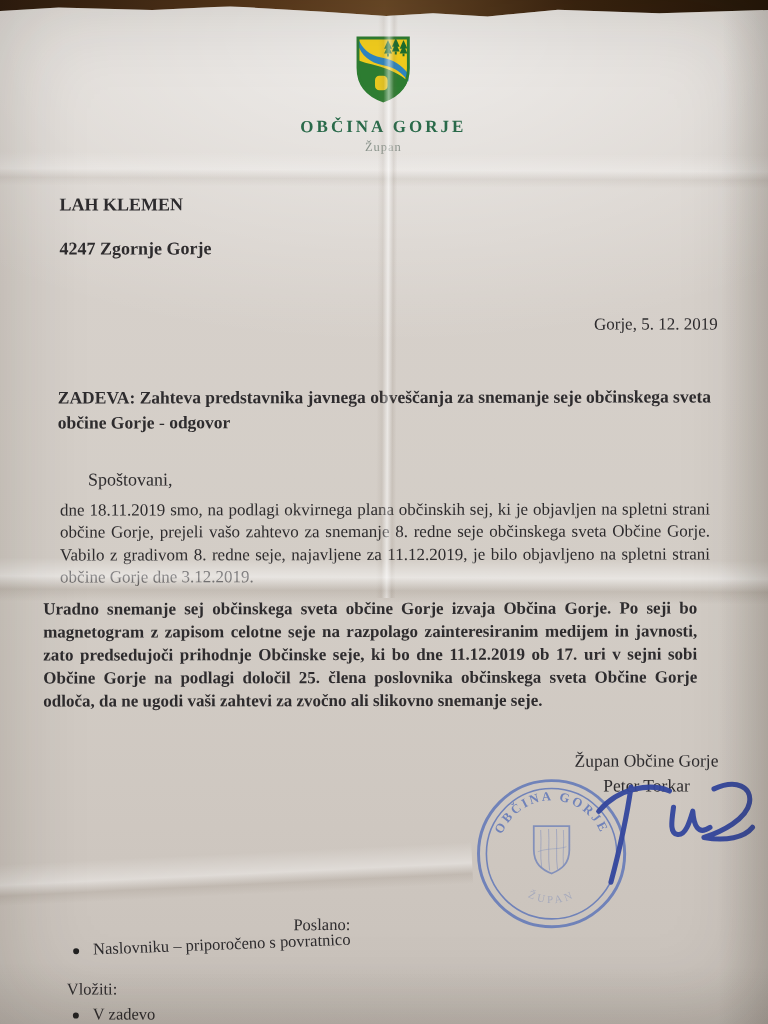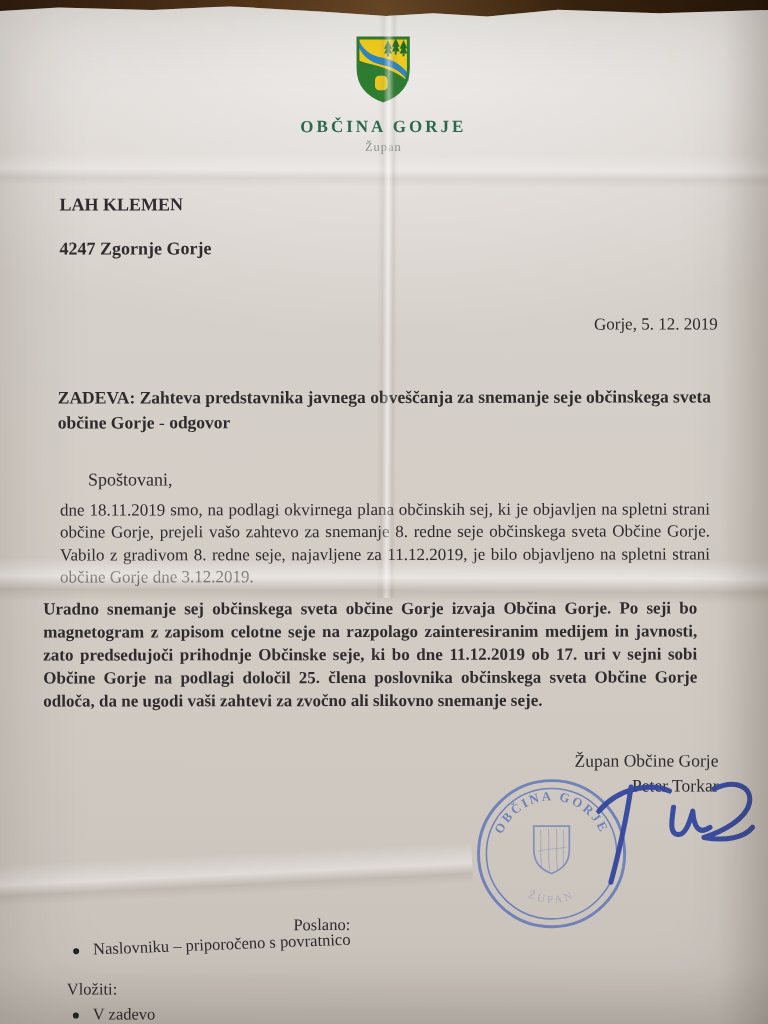--- a/index.html
+++ b/index.html
@@ -28,21 +28,21 @@
 
   .meta { position:absolute; right:56px; top:310px; text-align:left; font-size:17px; line-height:1.42; }
 
   .subject { position:absolute; left:64px; top:382px; width:654px; font-weight:bold; font-size:17.5px; line-height:1.45; }
 
   .salutation { position:absolute; left:66px; top:466px; font-size:18px;margin-left:28px; }
 
   .para1 { position:absolute; left:66px; top:496px; width:650px; font-size:17px; line-height:1.32; text-align:justify; }
   .para2 { position:absolute; left:49px; top:594px; width:654px; font-size:17px; line-height:1.36; text-align:justify; font-weight:bold; }
 
-  .sig-block { position:absolute; right:56px; top:746px; text-align:right; font-size:17.5px; line-height:1.4; }
+  .sig-block { position:absolute; right:56px; top:746px; text-align:center; font-size:17.5px; line-height:1.4; }
 
   .stamp { position:absolute; left:478px; top:772px; width:158px; height:158px; opacity:0.82; }
   .signature-svg { position:absolute; left:590px; top:774px; width:172px; height:112px; opacity:0.95; }
 
   .footer-sent { position:absolute; left:72px; top:912px; font-size:16.5px;text-align:right; }
   .footer-file { position:absolute; left:72px; top:976px; font-size:16.5px; }
   .bullet-line { display:flex; align-items:flex-start; margin-top:5px; }
   .tilted { transform: rotate(-2.1deg); transform-origin:left top; }
   .bullet-dot { width:6px; height:6px; border-radius:50%; background:#222; margin:8px 14px 0 6px; flex:none; }
 

